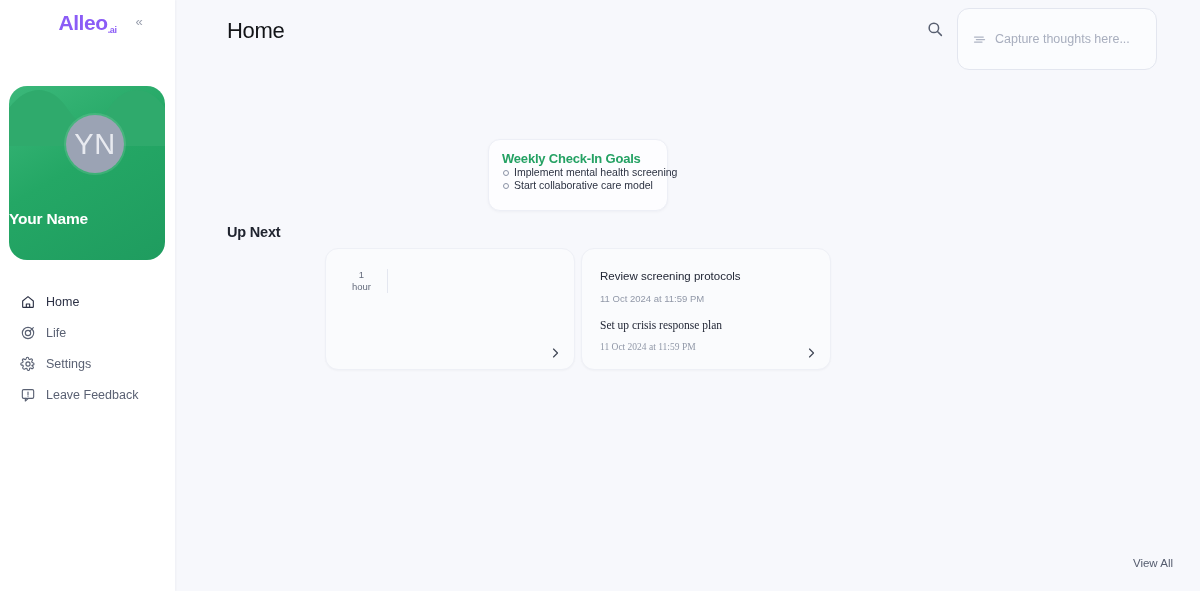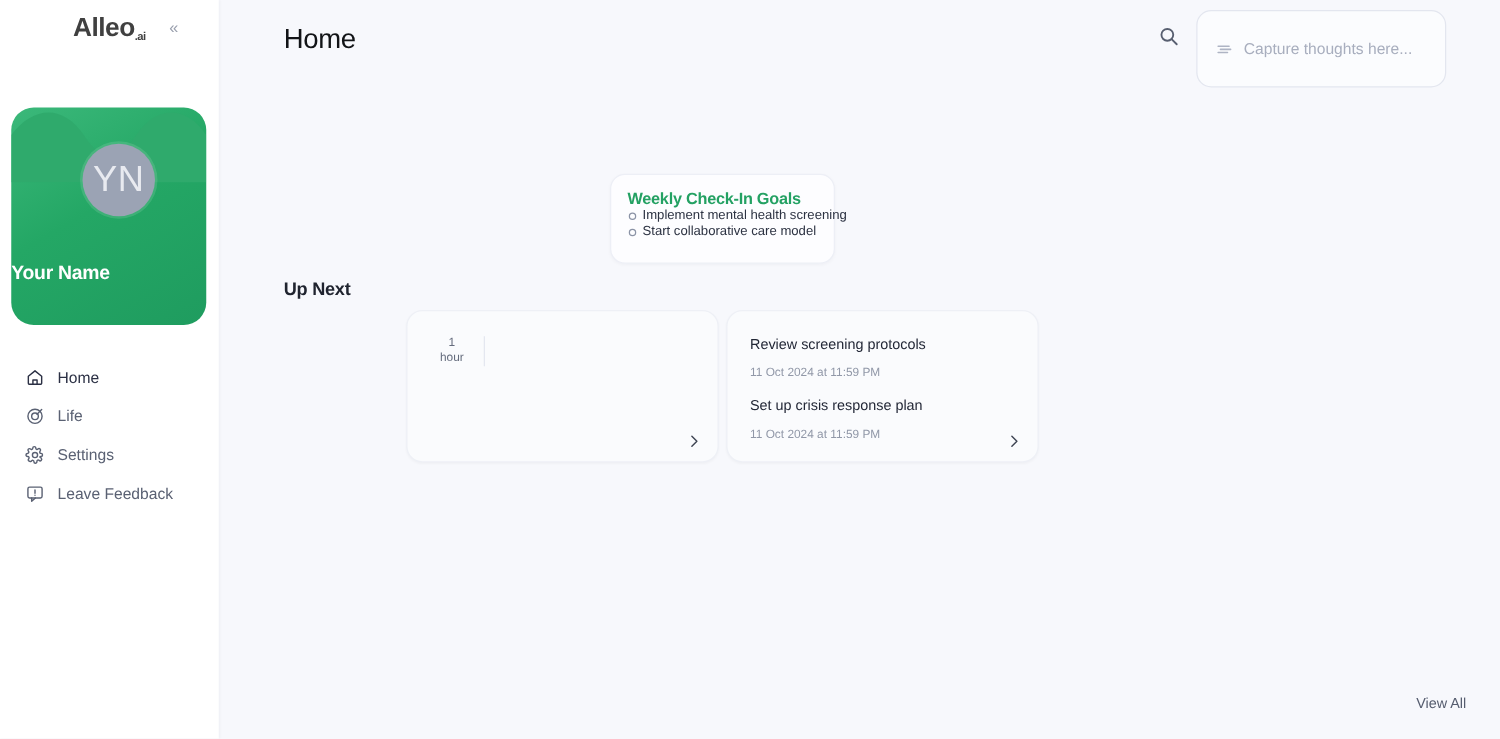--- a/index.html
+++ b/index.html
@@ -19,21 +19,21 @@
     flex: none;
     box-shadow: 1px 0 2px rgba(16,24,40,.04);
   }
   .logo-row {
     height: 46px;
     display: flex; align-items: center; justify-content: center;
     position: relative;
   }
   .logo {
     font-size: 21px; font-weight: bold; letter-spacing: -.4px;
-    color: #404040;
+    color: #8b5cf6;
   }
   .logo .tld { font-size: 9px; font-weight: bold; vertical-align: baseline; position: relative; top: 3px; }
   .collapse-btn {
     position: absolute; right: 28px; top: 14px;
     width: 16px; height: 16px; line-height: 14px; text-align: center;
     font-size: 13px; color: #9aa0ae; cursor: pointer;
     background: none; border: none;
   }
 
   
@@ -170,21 +170,21 @@
   .duration {
     width: 44px; flex: none; text-align: center;
     border-right: 1px solid #e4e7f0;
     padding-right: 8px; margin-right: 9px;
     color: #656c7d; font-size: 9.5px; line-height: 12px;
   }
   .duration .num { display: block; }
   .ev-title { font-size: 11.5px; color: #222736; line-height: 15px; }
   .ev-meta { font-size: 9.5px; color: #9198a8; margin-top: 9px; }
   .ev-meta .sep { display: inline-block; width: 8px; }
-  .task + .task { margin-top: 14px; }
+  .task + .task { margin-top: 14px; font-family: Liberation Serif, serif; }
   .card-chevron {
     position: absolute; right: 13px; bottom: 10px;
     width: 12px; height: 12px; color: #3e4453;
   }
 
   .view-all {
     position: absolute; right: 27px; bottom: 22px;
     font-size: 11.5px; color: #555c6e; cursor: pointer;
   }
 </style>

